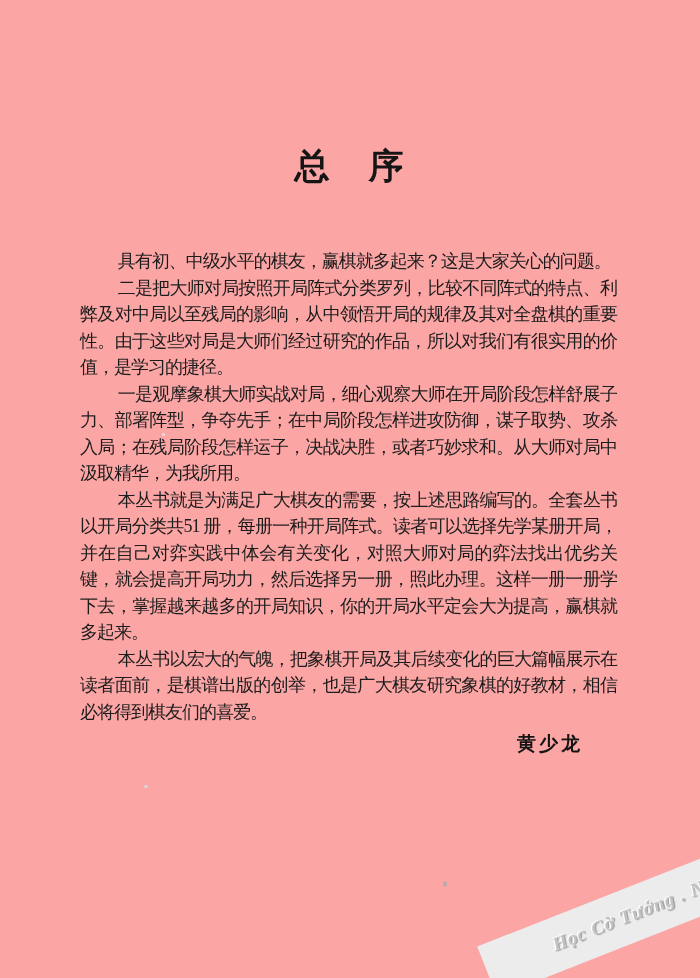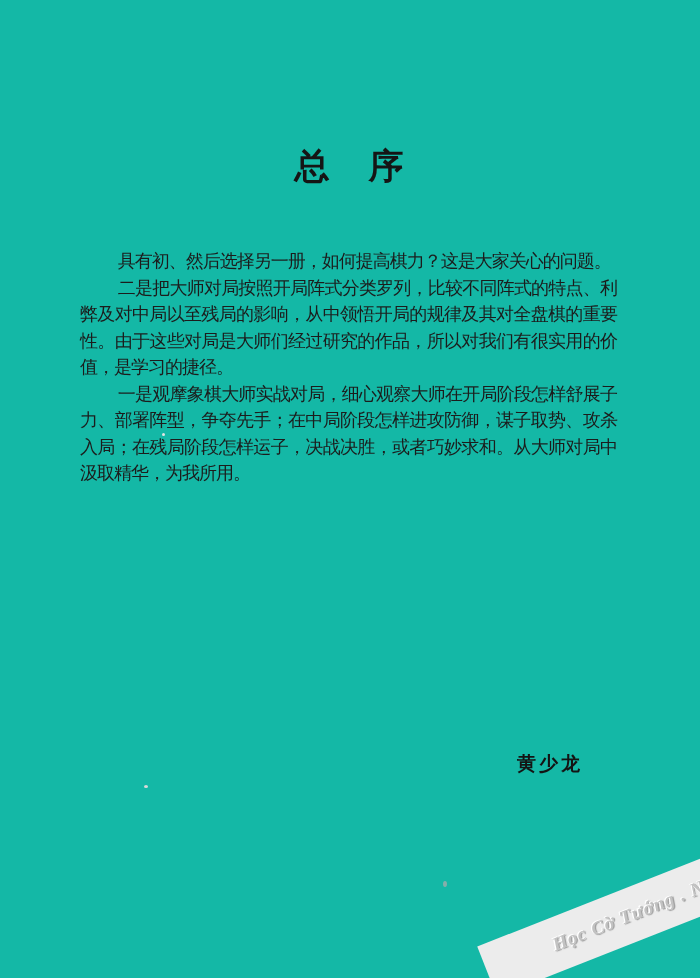--- a/index.html
+++ b/index.html
@@ -2,21 +2,21 @@
 <html><head>
 <meta charset="utf-8">
 <style>
   html, body { margin: 0; padding: 0; }
   body { background: #ffffff; }
 
   .page {
     position: relative;
     width: 700px;
     height: 978px;
-    background: #14b8a6;
+    background: #fca5a5;
     overflow: hidden;
     font-family: "Liberation Serif", serif;
   }
 
   .page-title {
     position: absolute;
     top: 143px;
     left: 0;
     width: 100%;
     margin: 0;
@@ -43,21 +43,20 @@
     text-indent: 2.1em;
   }
 
   .signature {
     position: absolute;
     top: 731px;
     left: 460px;
     width: 180px;
     text-align: center;
     color: #141414;
-    margin-top: 20px;
   }
   .sig-name {
     font-size: 19px;
     font-weight: bold;
     letter-spacing: 3px;
   }
   .sig-date {
     margin-top: 7px;
     font-size: 18px;
     letter-spacing: 0.5px;
@@ -92,23 +91,25 @@
   .speck-3 { left: 162px; top: 433px; width: 3px; height: 3px; background: #e3e3e3; }
 </style>
 </head>
 <body>
 
 <div class="page">
 
   <h1 class="page-title">总　序</h1>
 
   <div class="body-text">
-    <p>具有初、然后选择另一册，如何提高棋力？这是大家关心的问题。</p>
+    <p>具有初、中级水平的棋友，赢棋就多起来？这是大家关心的问题。</p>
     <p>二是把大师对局按照开局阵式分类罗列，比较不同阵式的特点、利弊及对中局以至残局的影响，从中领悟开局的规律及其对全盘棋的重要性。由于这些对局是大师们经过研究的作品，所以对我们有很实用的价值，是学习的捷径。</p>
     <p>一是观摩象棋大师实战对局，细心观察大师在开局阶段怎样舒展子力、部署阵型，争夺先手；在中局阶段怎样进攻防御，谋子取势、攻杀入局；在残局阶段怎样运子，决战决胜，或者巧妙求和。从大师对局中汲取精华，为我所用。</p>
+    <p>本丛书就是为满足广大棋友的需要，按上述思路编写的。全套丛书以开局分类共51 册，每册一种开局阵式。读者可以选择先学某册开局，并在自己对弈实践中体会有关变化，对照大师对局的弈法找出优劣关键，就会提高开局功力，然后选择另一册，照此办理。这样一册一册学下去，掌握越来越多的开局知识，你的开局水平定会大为提高，赢棋就多起来。</p>
+    <p>本丛书以宏大的气魄，把象棋开局及其后续变化的巨大篇幅展示在读者面前，是棋谱出版的创举，也是广大棋友研究象棋的好教材，相信必将得到棋友们的喜爱。</p>
   </div>
 
   <div class="signature">
     <div class="sig-name">黄少龙</div>
   </div>
 
   <div class="watermark-band">
     <span class="watermark-text">Học Cờ Tướng . Net</span>
   </div>
 

